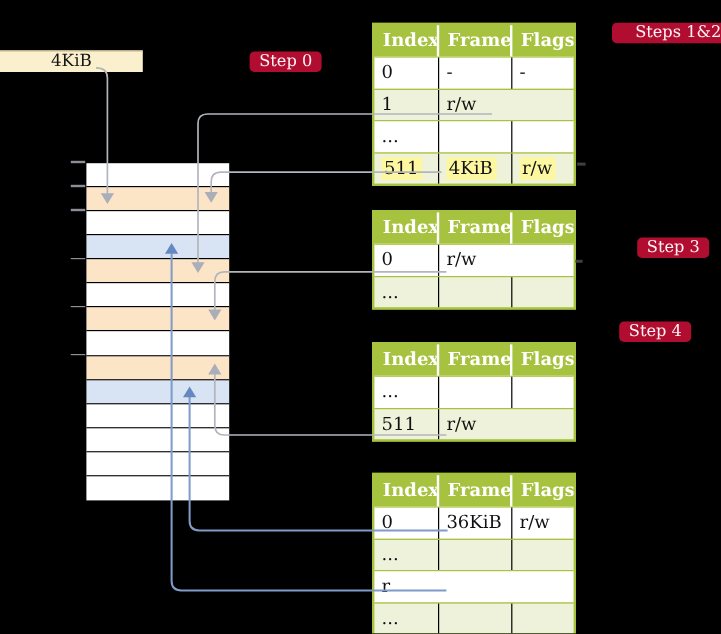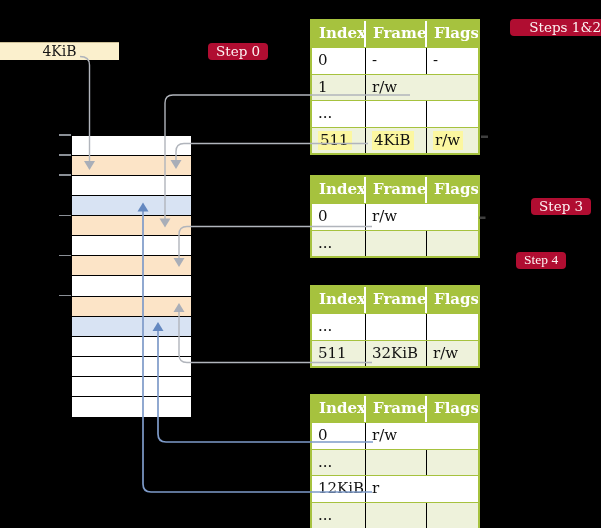--- a/index.html
+++ b/index.html
@@ -14,21 +14,21 @@
              background:var(--cream);border-top:1px solid #cdbf97;
              line-height:17px;text-align:center;font-size:14px;color:#151515;}
 
   .badge{position:absolute;height:17px;line-height:16px;padding:0 8px;
          background:var(--badge);color:#fdf3f3;font-size:13.5px;border-radius:4px;
          box-sizing:border-box;white-space:nowrap;}
   #badge-steps12{left:510px;top:19px;width:91px;border-radius:4px 0 0 4px;
                  padding:0;text-align:right;}
   #badge-step0{left:188px;top:43px;margin-left:20px;}
   #badge-step3{left:531px;top:162px;margin-top:36px;}
-  #badge-step4{left:516px;top:252px;font-family:Liberation Serif, serif;}
+  #badge-step4{left:516px;top:268px;}
 
   .memory{position:absolute;left:71px;top:135px;width:119px;border:1px solid #000;}
   .mem-row{box-sizing:border-box;border-bottom:1.3px solid #000;height:20.07px;}
   .mem-row:last-child{border-bottom:none;}
   .color-white{background:#fff;} .color-peach{background:var(--peach);}
   .color-blue{background:var(--bluerow);}
 
   .tick{position:absolute;width:12px;height:1.5px;background:#8a8f96;left:59px;}
 
   .pt-table{position:absolute;left:310px;width:170px;box-sizing:border-box;
@@ -135,41 +135,40 @@
           <div class="pt-hcell">Frame</div>
           <div class="pt-hcell">Flags</div>
         </div>
         <div class="pt-row shade-white">
           <div class="pt-cell">...</div>
           <div class="pt-cell"></div>
           <div class="pt-cell"></div>
         </div>
         <div class="pt-row shade-green">
           <div class="pt-cell">511</div>
-          <div class="pt-cell">32KiB</div>
           <div class="pt-cell">r/w</div>
         </div>
       </div>
       <div class="pt-table" style="top: 394px;">
         <div class="pt-hrow">
           <div class="pt-hcell">Index</div>
           <div class="pt-hcell">Frame</div>
           <div class="pt-hcell">Flags</div>
         </div>
         <div class="pt-row shade-white">
           <div class="pt-cell">0</div>
+          <div class="pt-cell">36KiB</div>
           <div class="pt-cell">r/w</div>
         </div>
         <div class="pt-row shade-green">
           <div class="pt-cell">...</div>
           <div class="pt-cell"></div>
           <div class="pt-cell"></div>
         </div>
         <div class="pt-row shade-white">
-          <div class="pt-cell">12KiB</div>
           <div class="pt-cell">r</div>
         </div>
         <div class="pt-row shade-green">
           <div class="pt-cell">...</div>
           <div class="pt-cell"></div>
           <div class="pt-cell"></div>
         </div>
       </div>
     </div>
 

